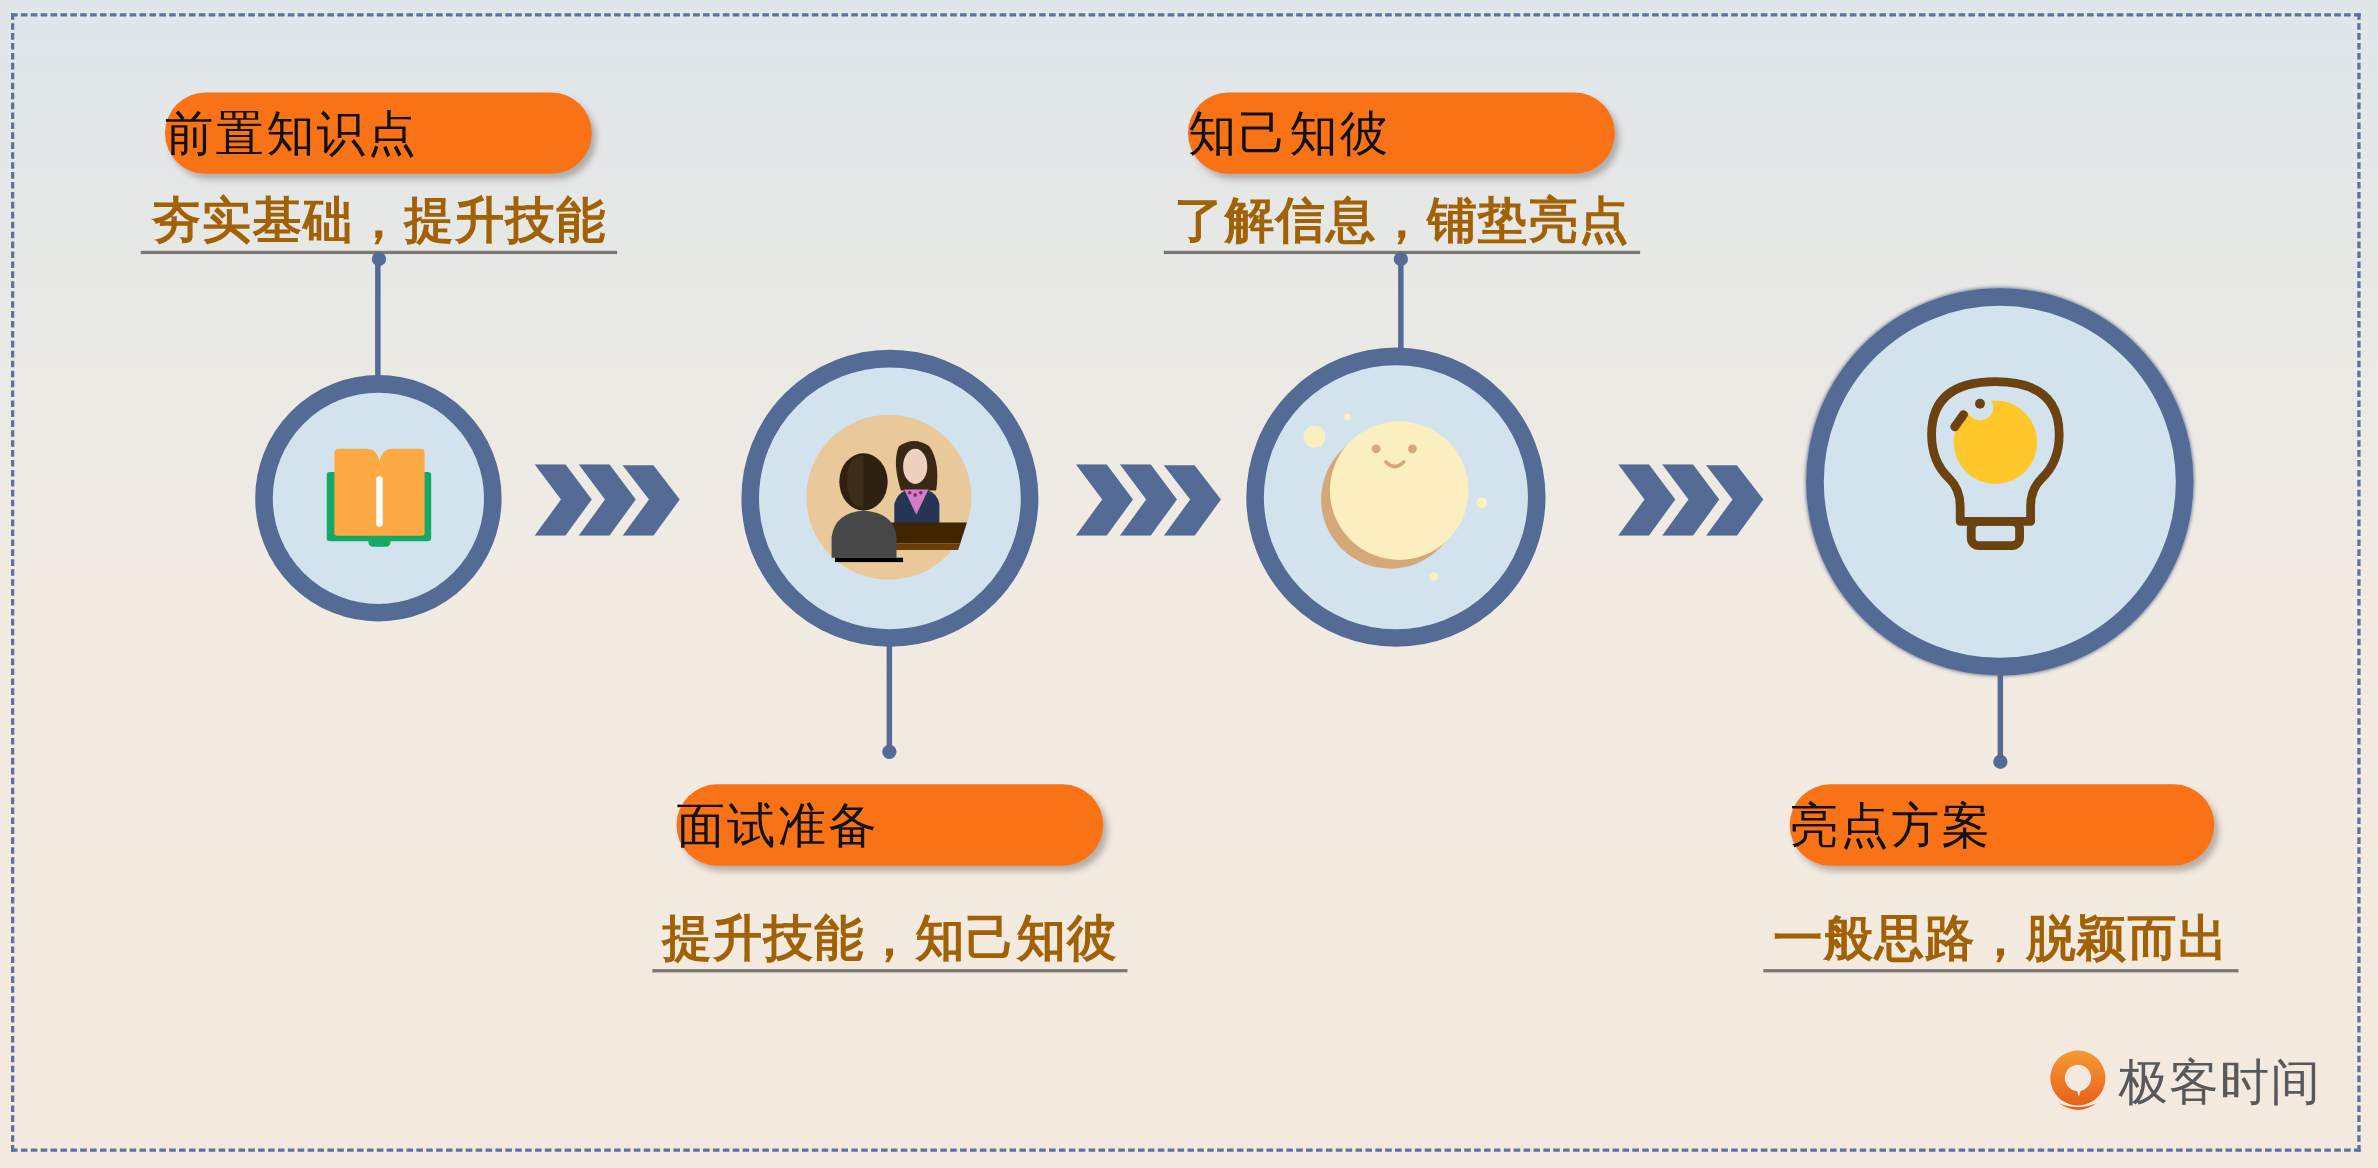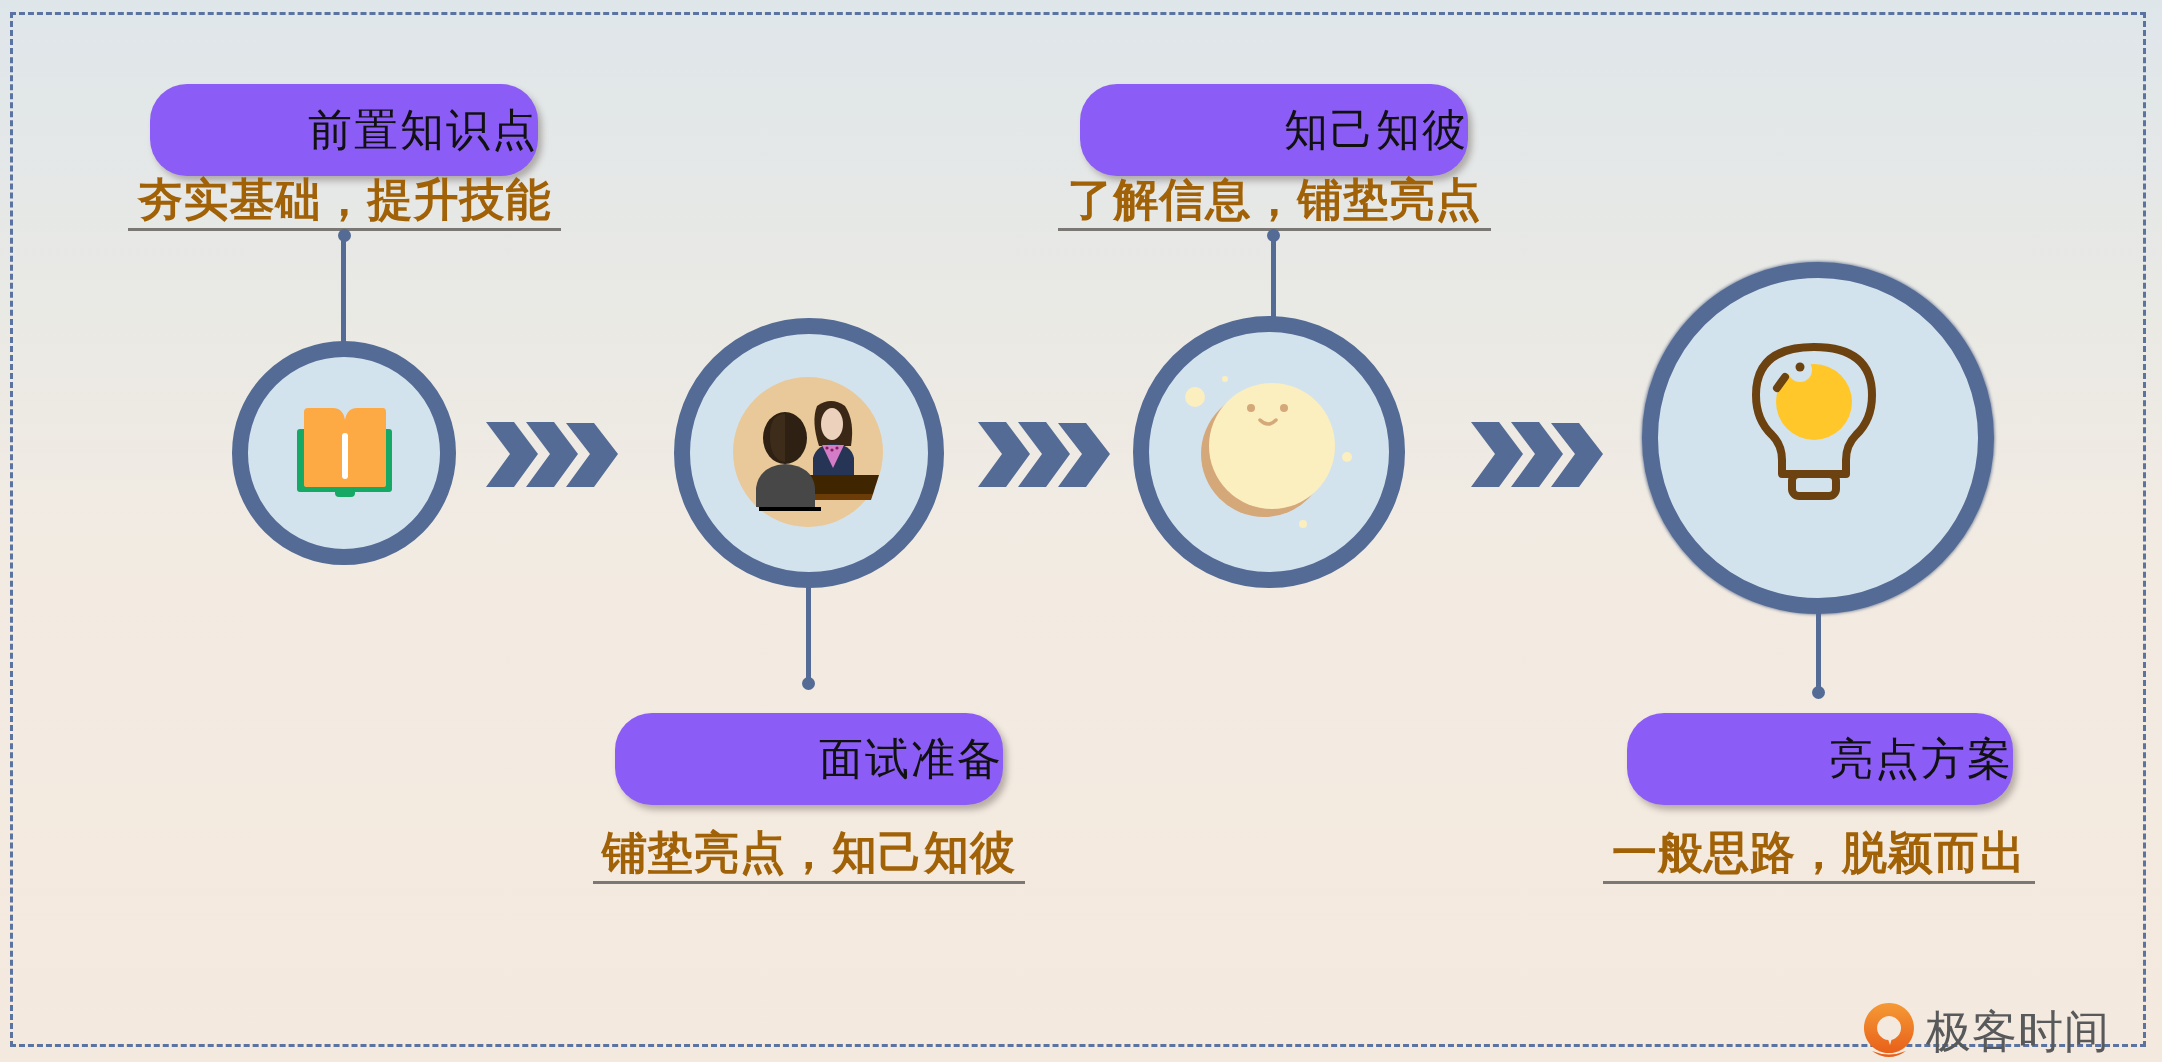--- a/index.html
+++ b/index.html
@@ -7,42 +7,42 @@
     width:2162px; height:1062px; position:relative; overflow:hidden;
     background: linear-gradient(180deg, #dfe6ea 0%, #e9e9e5 28%, #f2ebe2 52%, #f4e9de 100%);
     font-family: "DejaVu Sans", "Liberation Sans", sans-serif;
   }
   .frame {
     position:absolute; left:10px; top:12px; width:2136px; height:1035px;
     box-sizing:border-box;
     border:3px dashed #5a73a0;
   }
   .pill {
-    position:absolute; height:92px; border-radius:37px;
-    background:#8b5cf6;
+    position:absolute; height:74px; border-radius:37px;
+    background:#f97316;
     box-shadow: 4px 5px 6px rgba(110,100,95,0.45);
-    display:flex; align-items:center; justify-content:flex-end;
+    display:flex; align-items:center; justify-content:flex-start;
     color:#111; font-size:44px; letter-spacing:2px;
   }
   .sub {
     position:absolute; color:#a16207; font-size:45px; font-weight:bold;
     text-align:center; white-space:nowrap;
     border-bottom:3px solid #7b7775; line-height:56px; height:56px;
     letter-spacing:1px;
   }
   .ring {
     position:absolute; border-radius:50%; box-sizing:border-box;
     background:#d3e3ee; border:16px solid #546b96;
   }
   .ring.blur { box-shadow: 0 0 3px 1px rgba(60,80,120,0.6); }
   .vline { position:absolute; width:5px; background:#546b96; }
   .dot { position:absolute; width:13px; height:13px; border-radius:50%; background:#546b96; }
   .arrows { position:absolute; width:132px; height:65px; }
   .icon { position:absolute; }
-  .logo { position:absolute; left:1862px; top:953px; height:62px; display:flex; align-items:center;margin-top:48px; }
+  .logo { position:absolute; left:1862px; top:953px; height:62px; display:flex; align-items:center; }
   .logo-text { font-size:45px; color:#58595b; margin-left:10px; letter-spacing:1px; }
 </style>
 </head>
 <body>
 
 <div class="frame"></div>
 
 <div class="pill" style="left:150px; top:84px; width:388px;">
   <span>前置知识点</span>
 </div>
@@ -81,21 +81,21 @@
   <ellipse cx="52" cy="62" rx="22" ry="26" fill="#2e2113"></ellipse>
   <path d="M37 60 Q37 38 52 38 L52 86 Q37 84 37 60 Z" fill="#3d2c1a"></path>
   <path d="M23 131 L23 112 Q26 90 52 88 Q80 90 82 112 L82 131 Z" fill="#474747"></path>
   <rect x="26" y="131" width="62" height="4" fill="#000000"></rect>
 </svg>
 <div class="vline" style="left:806px; top:586px; height:97px;"></div>
 <div class="dot" style="left:802px; top:677px;"></div>
 <div class="pill" style="left:615px; top:713px; width:388px;">
   <span>面试准备</span>
 </div>
-<div class="sub" style="left:593px; top:825px; width:432px;">铺垫亮点，知己知彼</div>
+<div class="sub" style="left:593px; top:825px; width:432px;">提升技能，知己知彼</div>
 
 <svg class="arrows" style="left:978px; top:422px;" viewBox="0 0 132 65">
   <polygon points="0,0 28,0 52,32 28,65 0,65 24,32" fill="#546b96"></polygon>
   <polygon points="40,0 68,0 92,32 68,65 40,65 64,32" fill="#546b96"></polygon>
   <polygon points="80,1 108,1 132,32 108,65 80,65 104,32" fill="#546b96"></polygon>
 </svg>
 
 <div class="pill" style="left:1080px; top:84px; width:388px;">
   <span>知己知彼</span>
 </div>

